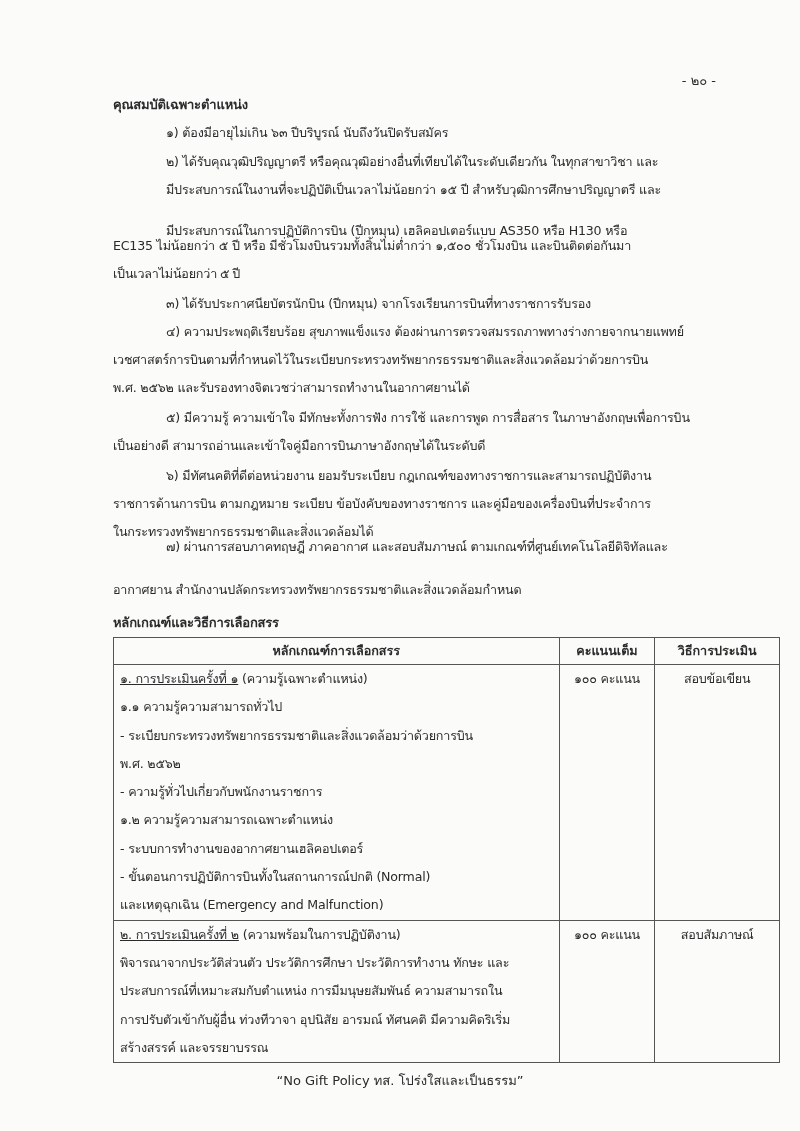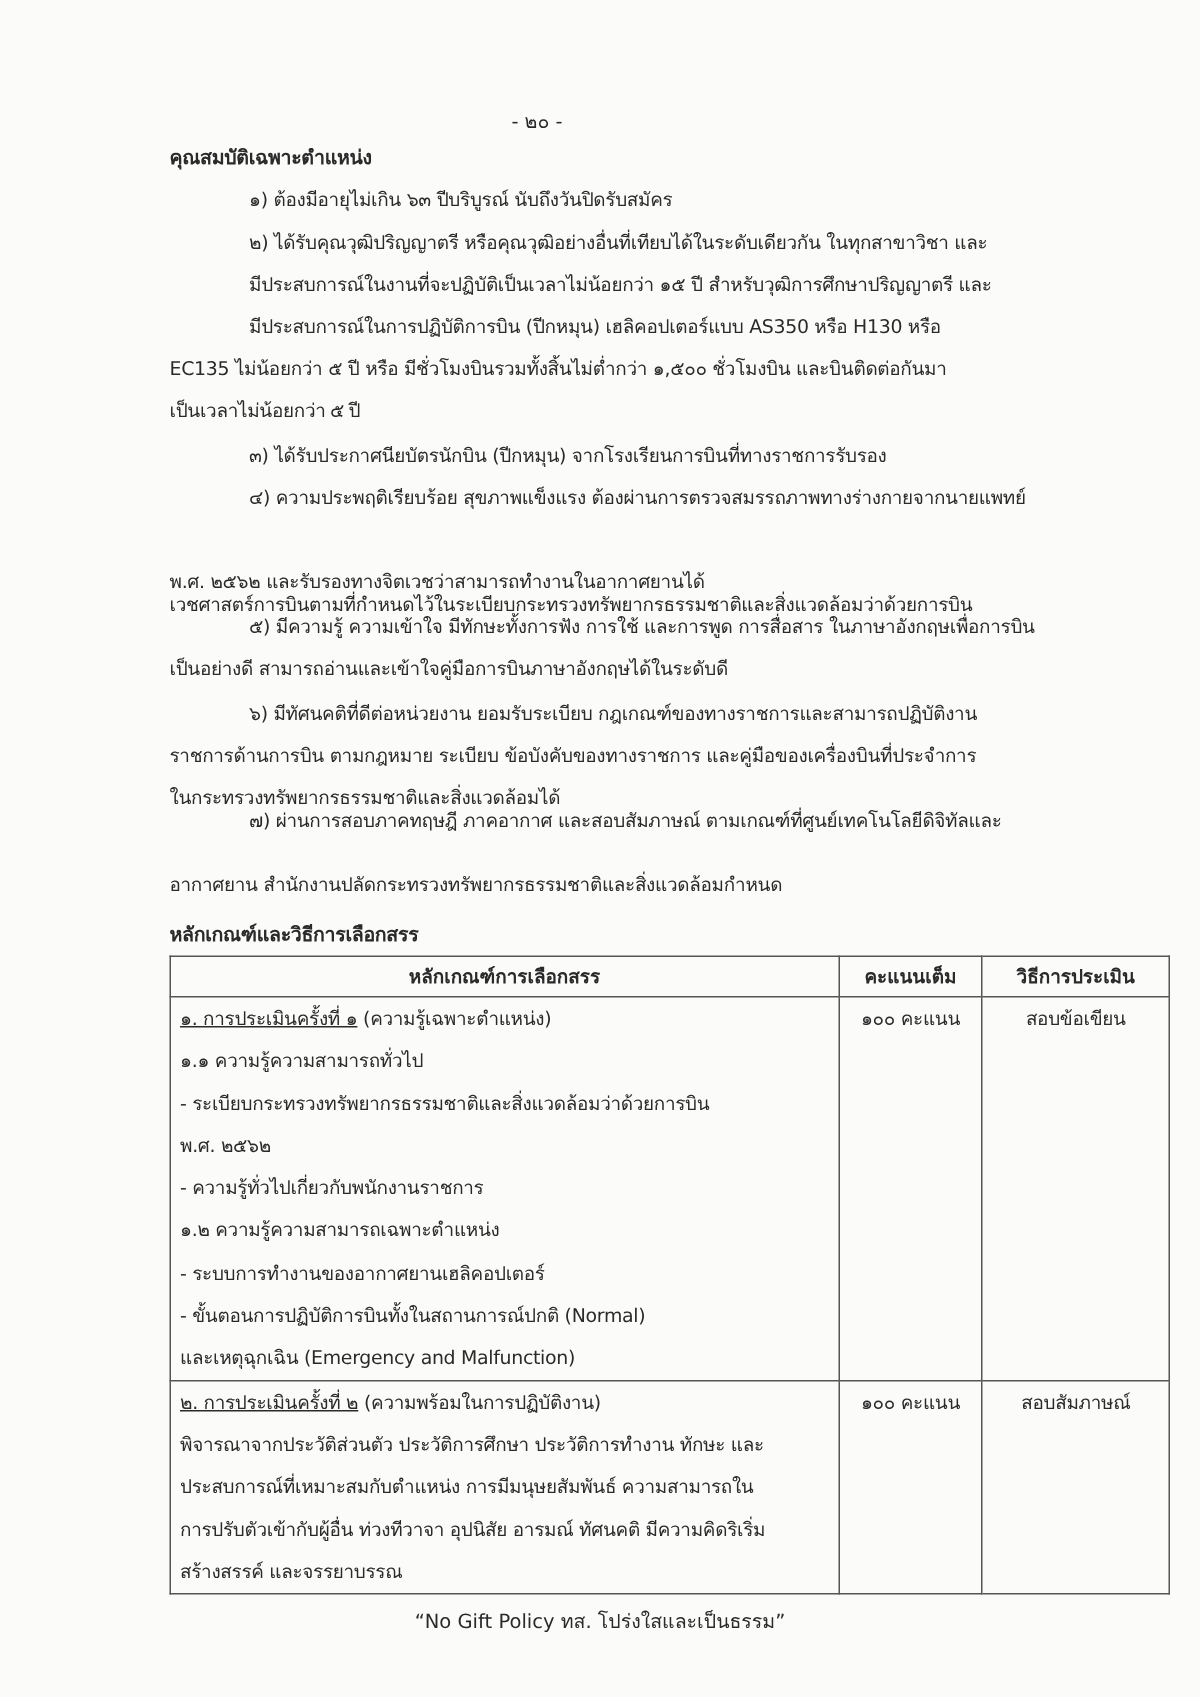--- a/index.html
+++ b/index.html
@@ -6,21 +6,21 @@
   body {
     width: 800px; height: 1131px;
     background: #fbfbfa;
     font-family: "DejaVu Sans", "Liberation Sans", sans-serif;
     color: #2a2a2a;
     position: relative;
     overflow: hidden;
   }
   .page-num {
     position: absolute; top: 70px; left: 0; width: 716px;
-    text-align: center; font-size: 13px;
+    text-align: right; font-size: 13px;
   }
   .line {
     position: absolute; font-size: 12.6px; white-space: nowrap;
     letter-spacing: -0.2px;
   }
   .heading { font-weight: bold; font-size: 13px; }
   table.criteria {
     position: absolute; left: 113px; top: 637px;
     width: 667px; border-collapse: collapse;
     font-size: 12.6px;
@@ -47,26 +47,26 @@
 </head>
 <body>
 
 <div class="page-num">- ๒๐ -</div>
 
 <div class="line heading" style="left:113px; top:94px;">คุณสมบัติเฉพาะตำแหน่ง</div>
 
 <div class="line" style="left:166px; top:123px;">๑) ต้องมีอายุไม่เกิน ๖๓ ปีบริบูรณ์ นับถึงวันปิดรับสมัคร</div>
 <div class="line" style="left:166px; top:152px;">๒) ได้รับคุณวุฒิปริญญาตรี หรือคุณวุฒิอย่างอื่นที่เทียบได้ในระดับเดียวกัน ในทุกสาขาวิชา และ</div>
 <div class="line" style="left:166px; top:180px;">มีประสบการณ์ในงานที่จะปฏิบัติเป็นเวลาไม่น้อยกว่า ๑๕ ปี สำหรับวุฒิการศึกษาปริญญาตรี และ</div>
-<div class="line" style="left:166px; top:208px;text-align:right;">มีประสบการณ์ในการปฏิบัติการบิน (ปีกหมุน) เฮลิคอปเตอร์แบบ AS350 หรือ H130 หรือ</div>
+<div class="line" style="left:166px; top:221px;text-align:right;">มีประสบการณ์ในการปฏิบัติการบิน (ปีกหมุน) เฮลิคอปเตอร์แบบ AS350 หรือ H130 หรือ</div>
 <div class="line" style="left:113px; top:236px;">EC135 ไม่น้อยกว่า ๕ ปี หรือ  มีชั่วโมงบินรวมทั้งสิ้นไม่ต่ำกว่า ๑,๕๐๐ ชั่วโมงบิน และบินติดต่อกันมา</div>
 <div class="line" style="left:113px; top:264px;font-family:Liberation Serif, serif;">เป็นเวลาไม่น้อยกว่า ๕ ปี</div>
 <div class="line" style="left:166px; top:294px;">๓) ได้รับประกาศนียบัตรนักบิน (ปีกหมุน) จากโรงเรียนการบินที่ทางราชการรับรอง</div>
 <div class="line" style="left:166px; top:322px;">๔) ความประพฤติเรียบร้อย สุขภาพแข็งแรง ต้องผ่านการตรวจสมรรถภาพทางร่างกายจากนายแพทย์</div>
-<div class="line" style="left:113px; top:350px;margin-top:43px;">เวชศาสตร์การบินตามที่กำหนดไว้ในระเบียบกระทรวงทรัพยากรธรรมชาติและสิ่งแวดล้อมว่าด้วยการบิน</div>
+<div class="line" style="left:113px; top:350px;">เวชศาสตร์การบินตามที่กำหนดไว้ในระเบียบกระทรวงทรัพยากรธรรมชาติและสิ่งแวดล้อมว่าด้วยการบิน</div>
 <div class="line" style="left:113px; top:378px;">พ.ศ. ๒๕๖๒ และรับรองทางจิตเวชว่าสามารถทำงานในอากาศยานได้</div>
 <div class="line" style="left:166px; top:408px;">๕) มีความรู้ ความเข้าใจ มีทักษะทั้งการฟัง การใช้ และการพูด การสื่อสาร ในภาษาอังกฤษเพื่อการบิน</div>
 <div class="line" style="left:113px; top:436px;">เป็นอย่างดี สามารถอ่านและเข้าใจคู่มือการบินภาษาอังกฤษได้ในระดับดี</div>
 <div class="line" style="left:166px; top:466px;">๖) มีทัศนคติที่ดีต่อหน่วยงาน ยอมรับระเบียบ กฎเกณฑ์ของทางราชการและสามารถปฏิบัติงาน</div>
 <div class="line" style="left:113px; top:494px;">ราชการด้านการบิน ตามกฎหมาย ระเบียบ ข้อบังคับของทางราชการ และคู่มือของเครื่องบินที่ประจำการ</div>
 <div class="line" style="left:113px; top:522px;">ในกระทรวงทรัพยากรธรรมชาติและสิ่งแวดล้อมได้</div>
 <div class="line" style="left:166px; top:537px;">๗) ผ่านการสอบภาคทฤษฎี ภาคอากาศ และสอบสัมภาษณ์ ตามเกณฑ์ที่ศูนย์เทคโนโลยีดิจิทัลและ</div>
 <div class="line" style="left:113px; top:580px;">อากาศยาน สำนักงานปลัดกระทรวงทรัพยากรธรรมชาติและสิ่งแวดล้อมกำหนด</div>
 
 <div class="line heading" style="left:113px; top:612px;">หลักเกณฑ์และวิธีการเลือกสรร</div>

